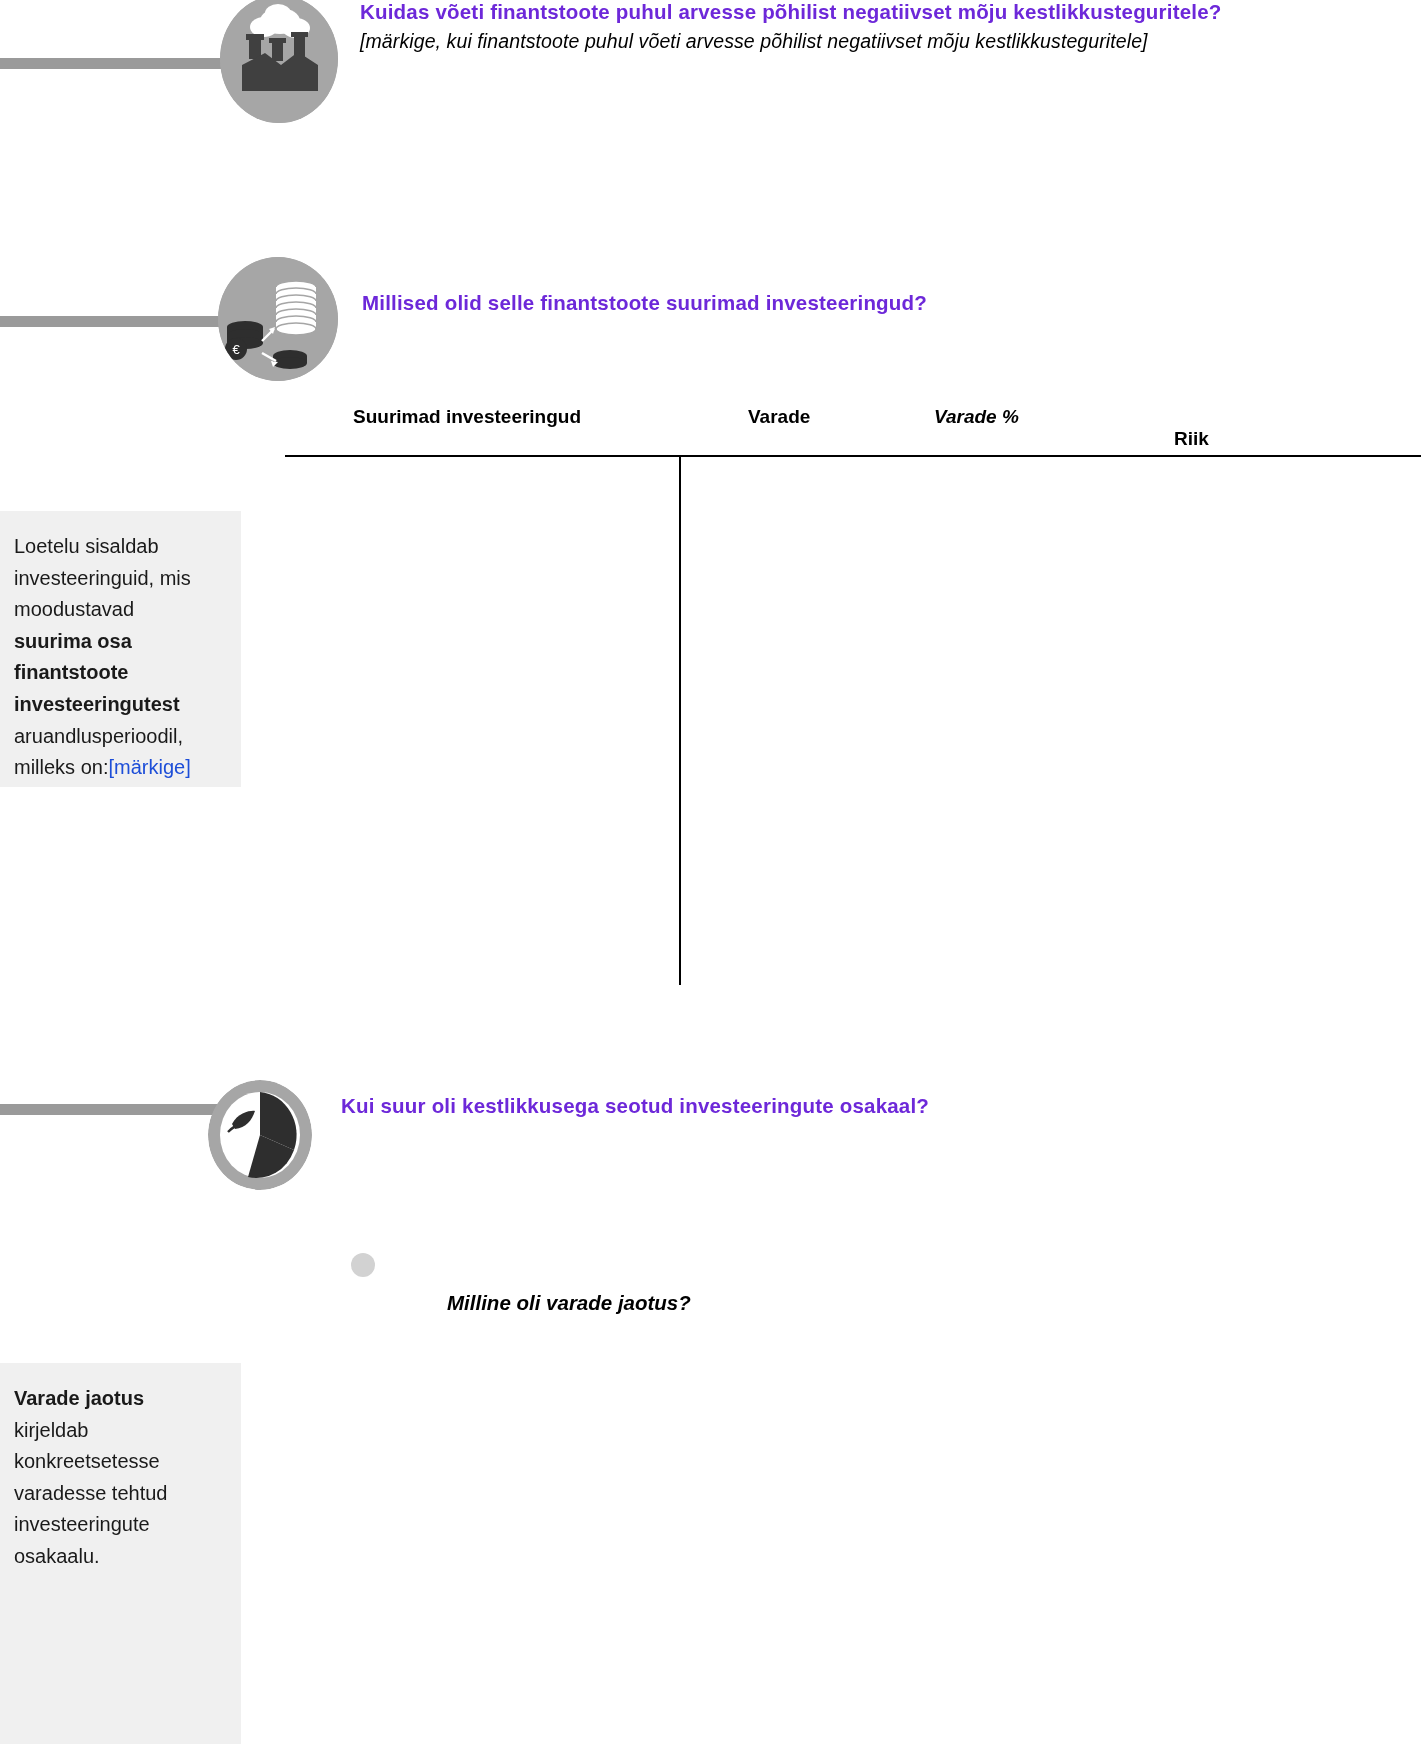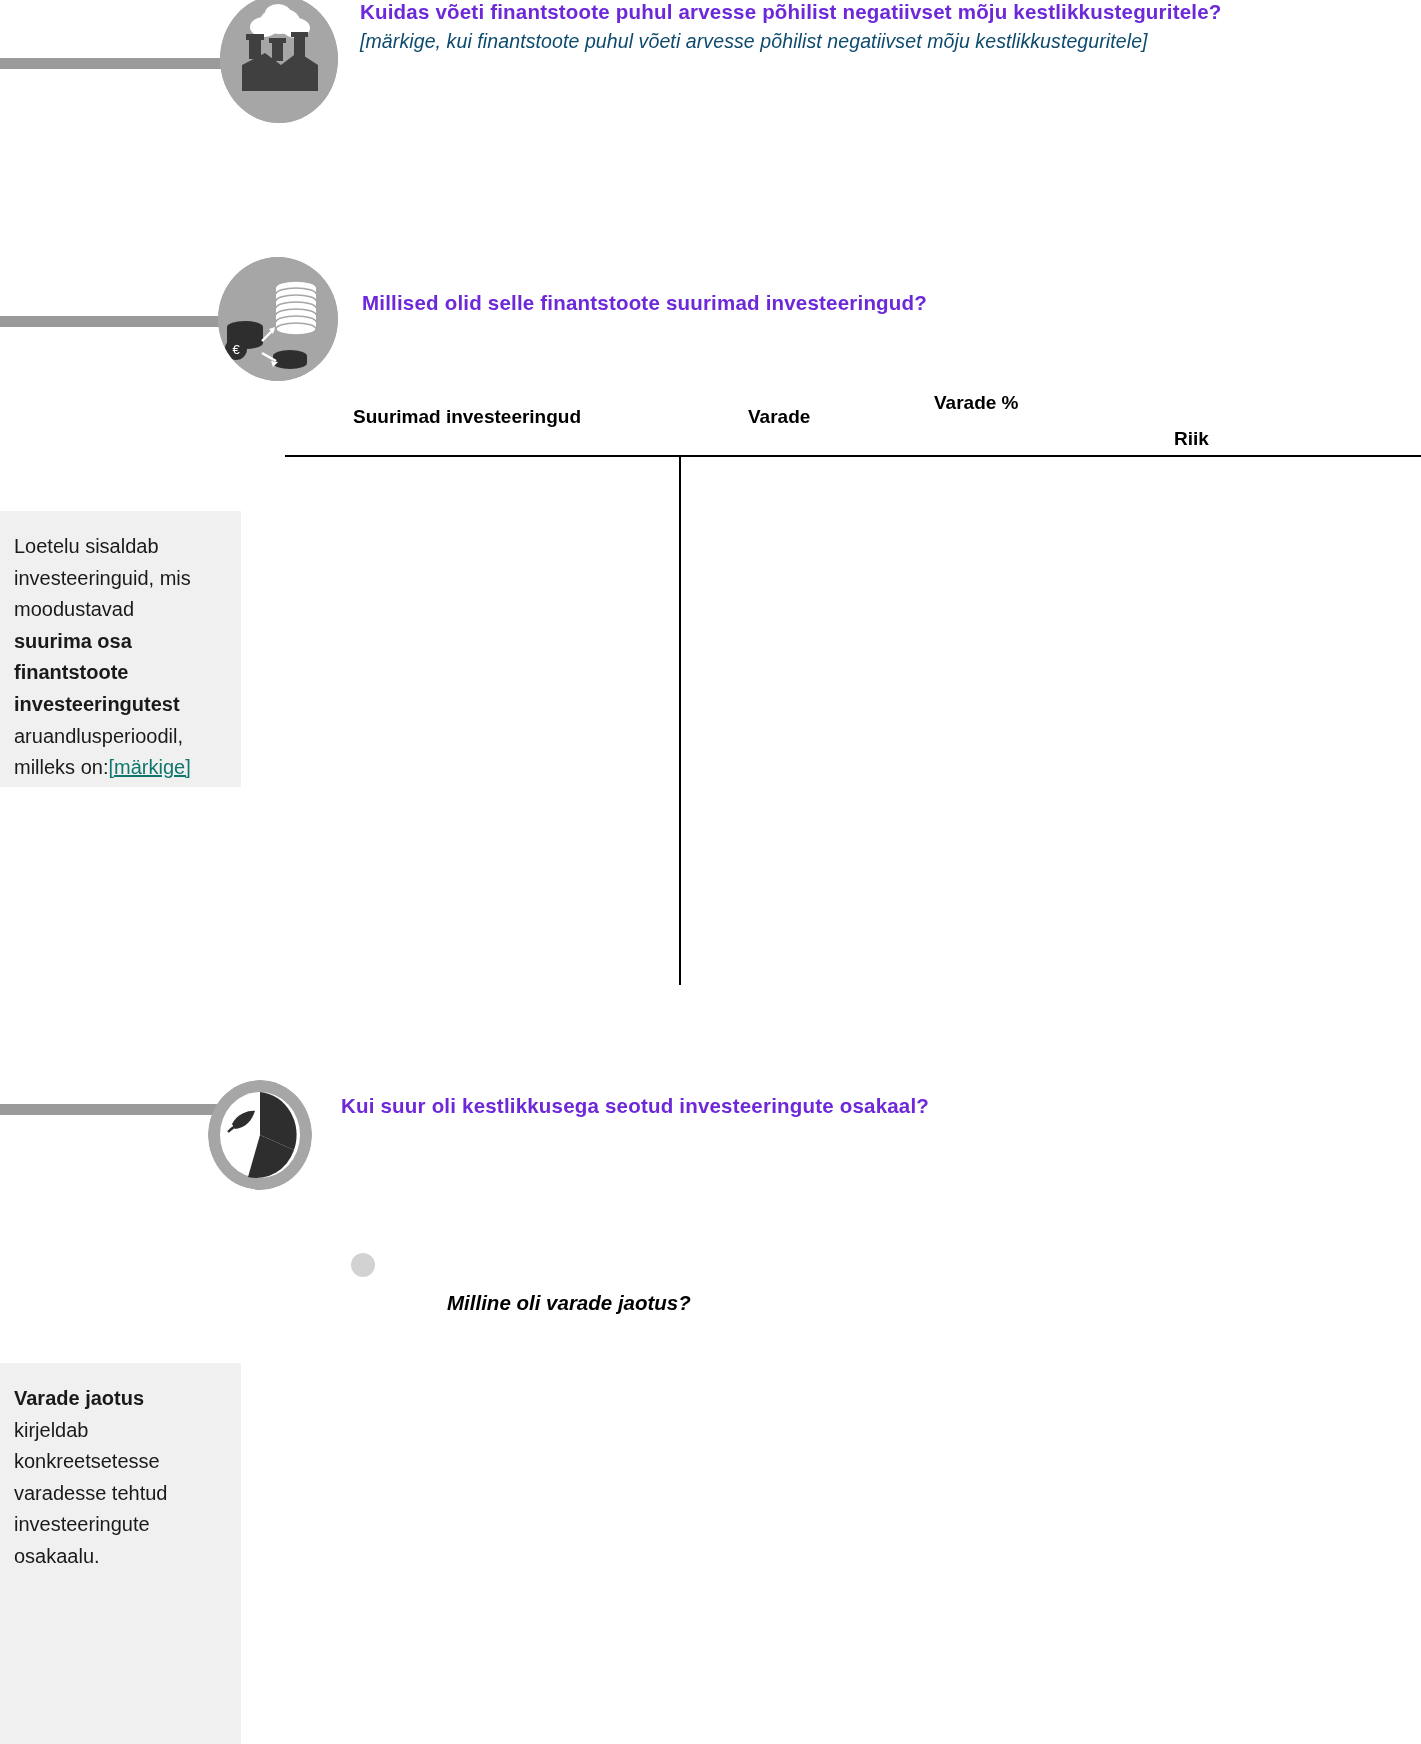--- a/index.html
+++ b/index.html
@@ -38,21 +38,21 @@
     font-weight: bold;
     font-size: 20.5px;
     letter-spacing: 0.2px;
     color: #6d28d9;
     white-space: nowrap;
   }
   .q-sub {
     position: absolute;
     font-style: italic;
     font-size: 19.5px;
-    color: #0c4a6e;
+    color: #000000;
     white-space: nowrap;
     letter-spacing: 0.1px;
   }
 
   
   .tbl-head {
     position: absolute;
     font-weight: bold;
     font-size: 19px;
     white-space: nowrap;
@@ -74,21 +74,21 @@
     background: #f0f0f0;
     left: 0;
     box-sizing: border-box;
     padding: 20px 14px 18px 14px;
     font-size: 20px;
     line-height: 1.58;
     color: #1a1a1a;
     font-family: "Liberation Sans", sans-serif;
   }
   .note-box b { font-weight: bold; }
-  .note-red { color: #0f766e; text-decoration: underline; }
+  .note-red { color: #1d4ed8; }
 
   
   .bullet-dot {
     position: absolute;
     width: 24px;
     height: 24px;
     border-radius: 50%;
     background: #d2d2d2;
   }
   .bullet-text {
@@ -175,21 +175,21 @@
       <path d="M57 70 L51 72 L55 77 Z"></path>
       <path d="M60 105 L53 104 L55 110 Z"></path>
     </g>
   </svg>
 </div>
 
 <div class="q-heading" style="left:362px; top:291px;">Millised olid selle finantstoote suurimad investeeringud?</div>
 
 <div class="tbl-head" style="left:353px; top:406px;">Suurimad investeeringud</div>
 <div class="tbl-head" style="left:748px; top:406px;">Varade</div>
-<div class="tbl-head" style="left:934px; top:392px;">Varade %</div>
+<div class="tbl-head" style="left:934px; top:406px;font-style:italic;">Varade %</div>
 <div class="tbl-head" style="left:1174px; top:406px;margin-top:22px;">Riik</div>
 
 <div class="rule-h" style="left:285px; top:455px; width:1136px;"></div>
 <div class="rule-v" style="left:679px; top:455px; height:530px;"></div>
 
 <div class="note-box" style="top:511px; width:241px; height:276px;">
   <span>Loetelu sisaldab</span><br>
   <span>investeeringuid, mis</span><br>
   <span>moodustavad</span><br>
   <b>suurima osa</b><br>

